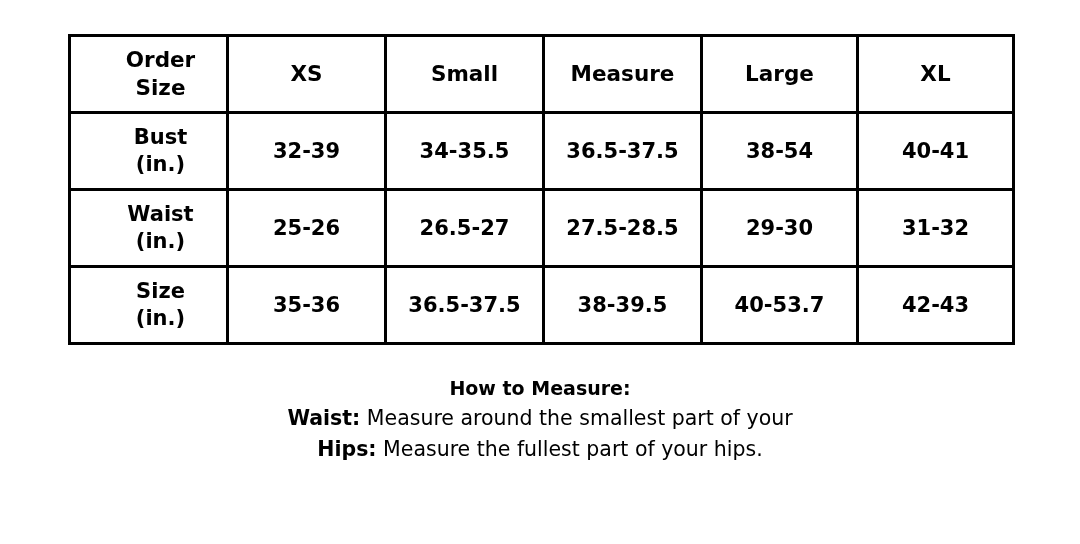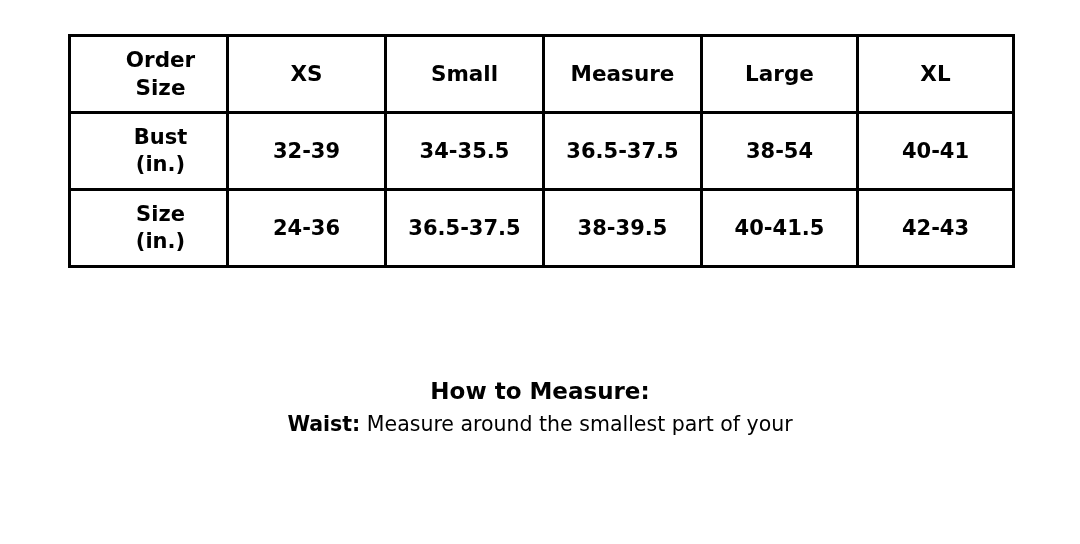--- a/index.html
+++ b/index.html
@@ -65,21 +65,21 @@
   .cell-stack .l2 { display: block; }
 
   .notes {
     position: absolute;
     left: 0;
     top: 374px;
     width: 1080px;
     text-align: center;
   }
   .notes .title {
-    font-size: 23px;
+    font-size: 19px;
     font-weight: bold;
     line-height: 1.52;
   }
   .notes .line {
     font-size: 20.5px;
     font-weight: normal;
     line-height: 1.52;
   }
   .notes .line b {
     font-weight: bold;
@@ -125,34 +125,50 @@
           </td>
           <td>32-39</td>
           <td>34-35.5</td>
           <td>36.5-37.5</td>
           <td>38-54</td>
           <td>40-41</td>
         </tr>
         <tr class="row-body">
           <td>
             <span class="cell-stack">
+              <span class="l1">Waist</span>
+              <span class="l2">(in.)</span>
+            </span>
+          </td>
+          <td>25-26</td>
+          <td>26.5-27</td>
+          <td>27.5-28.5</td>
+          <td>29-30</td>
+          <td>31-32</td>
+        </tr>
+        <tr class="row-body">
+          <td>
+            <span class="cell-stack">
               <span class="l1">Size</span>
               <span class="l2">(in.)</span>
             </span>
           </td>
-          <td>24-36</td>
+          <td>35-36</td>
           <td>36.5-37.5</td>
           <td>38-39.5</td>
-          <td>40-41.5</td>
+          <td>40-53.7</td>
           <td>42-43</td>
         </tr>
       </tbody>
     </table>
   </div>
 
   <div class="notes">
     <div class="title">How to Measure:</div>
     <div class="line">
       <b>Waist:</b><span> Measure around the smallest part of your</span>
     </div>
+    <div class="line">
+      <b>Hips:</b><span> Measure the fullest part of your hips.</span>
+    </div>
   </div>
 
 </div>
 
 </body></html>

